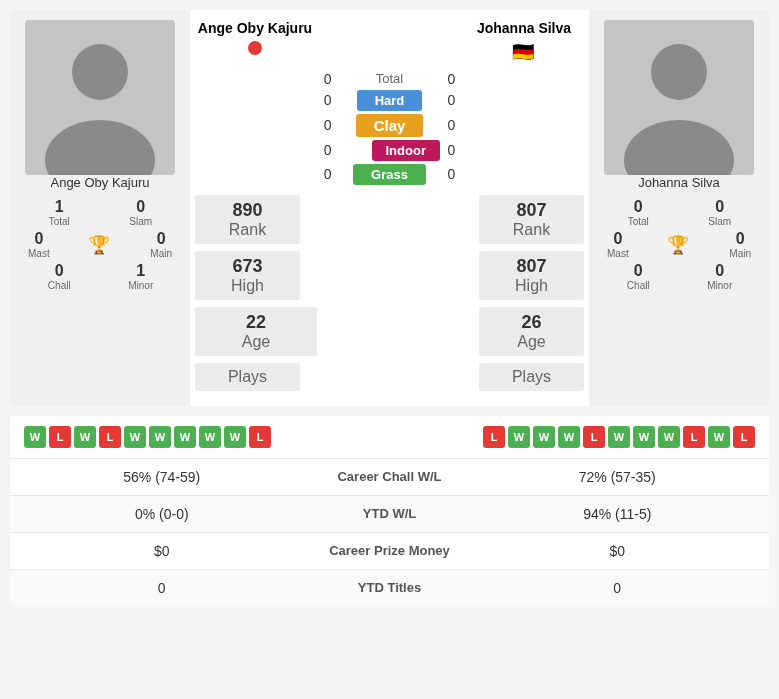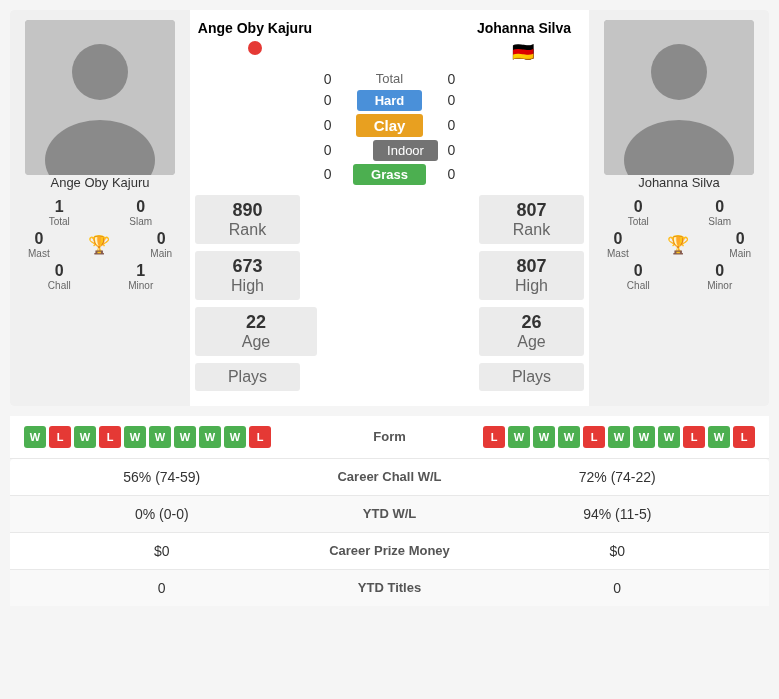--- a/index.html
+++ b/index.html
@@ -131,21 +131,21 @@
         <div style="flex:1; text-align:right; padding-right:8px; font-size:14px; color:#333;">0</div>
         <div style="width:100px; text-align:center;">
           <span style="display:inline-block; padding:3px 18px; border-radius:3px; background:#e8a020; color:#fff; font-size:15px; font-weight:bold;">Clay</span>
         </div>
         <div style="flex:1; text-align:left; padding-left:8px; font-size:14px; color:#333;">0</div>
       </div>
 
       <div style="display:flex; align-items:center; width:100%; margin-bottom:3px;">
         <div style="flex:1; text-align:right; padding-right:8px; font-size:14px; color:#333;">0</div>
         <div style="width:100px; text-align:center;">
-          <span style="display:inline-block; padding:3px 14px; border-radius:3px; background:#737373; color:#fff; font-size:13px; font-weight:normal;margin-left:32px;">Indoor</span>
+          <span style="display:inline-block; padding:3px 14px; border-radius:3px; background:#be185d; color:#fff; font-size:13px; font-weight:bold;margin-left:32px;">Indoor</span>
         </div>
         <div style="flex:1; text-align:left; padding-left:8px; font-size:14px; color:#333;">0</div>
       </div>
 
       <div style="display:flex; align-items:center; width:100%; margin-bottom:8px;">
         <div style="flex:1; text-align:right; padding-right:8px; font-size:14px; color:#333;">0</div>
         <div style="width:100px; text-align:center;">
           <span style="display:inline-block; padding:3px 18px; border-radius:3px; background:#4caf50; color:#fff; font-size:13px; font-weight:bold;">Grass</span>
         </div>
         <div style="flex:1; text-align:left; padding-left:8px; font-size:14px; color:#333;">0</div>
@@ -245,41 +245,40 @@
         <div class="form-badge form-l">L</div>
         <div class="form-badge form-w">W</div>
         <div class="form-badge form-l">L</div>
         <div class="form-badge form-w">W</div>
         <div class="form-badge form-w">W</div>
         <div class="form-badge form-w">W</div>
         <div class="form-badge form-w">W</div>
         <div class="form-badge form-w">W</div>
         <div class="form-badge form-l">L</div>
       </div>
-    <div class="form-center">Form</div>
     <div class="form-right" id="right-form-badges">
         <div class="form-badge form-l">L</div>
         <div class="form-badge form-w">W</div>
         <div class="form-badge form-w">W</div>
         <div class="form-badge form-w">W</div>
         <div class="form-badge form-l">L</div>
         <div class="form-badge form-w">W</div>
         <div class="form-badge form-w">W</div>
         <div class="form-badge form-w">W</div>
         <div class="form-badge form-l">L</div>
         <div class="form-badge form-w">W</div>
         <div class="form-badge form-l">L</div>
       </div>
   </div>
 
   <div class="comparison-table" id="comparison-table">
       <div class="comparison-row">
     <div class="comp-left">56% (74-59)</div>
     <div class="comp-center">Career Chall W/L</div>
-    <div class="comp-right">72% (74-22)</div>
+    <div class="comp-right">72% (57-35)</div>
   </div>
       <div class="comparison-row comp-row-alt">
     <div class="comp-left">0% (0-0)</div>
     <div class="comp-center">YTD W/L</div>
     <div class="comp-right">94% (11-5)</div>
   </div>
       <div class="comparison-row">
     <div class="comp-left">$0</div>
     <div class="comp-center">Career Prize Money</div>
     <div class="comp-right">$0</div>

